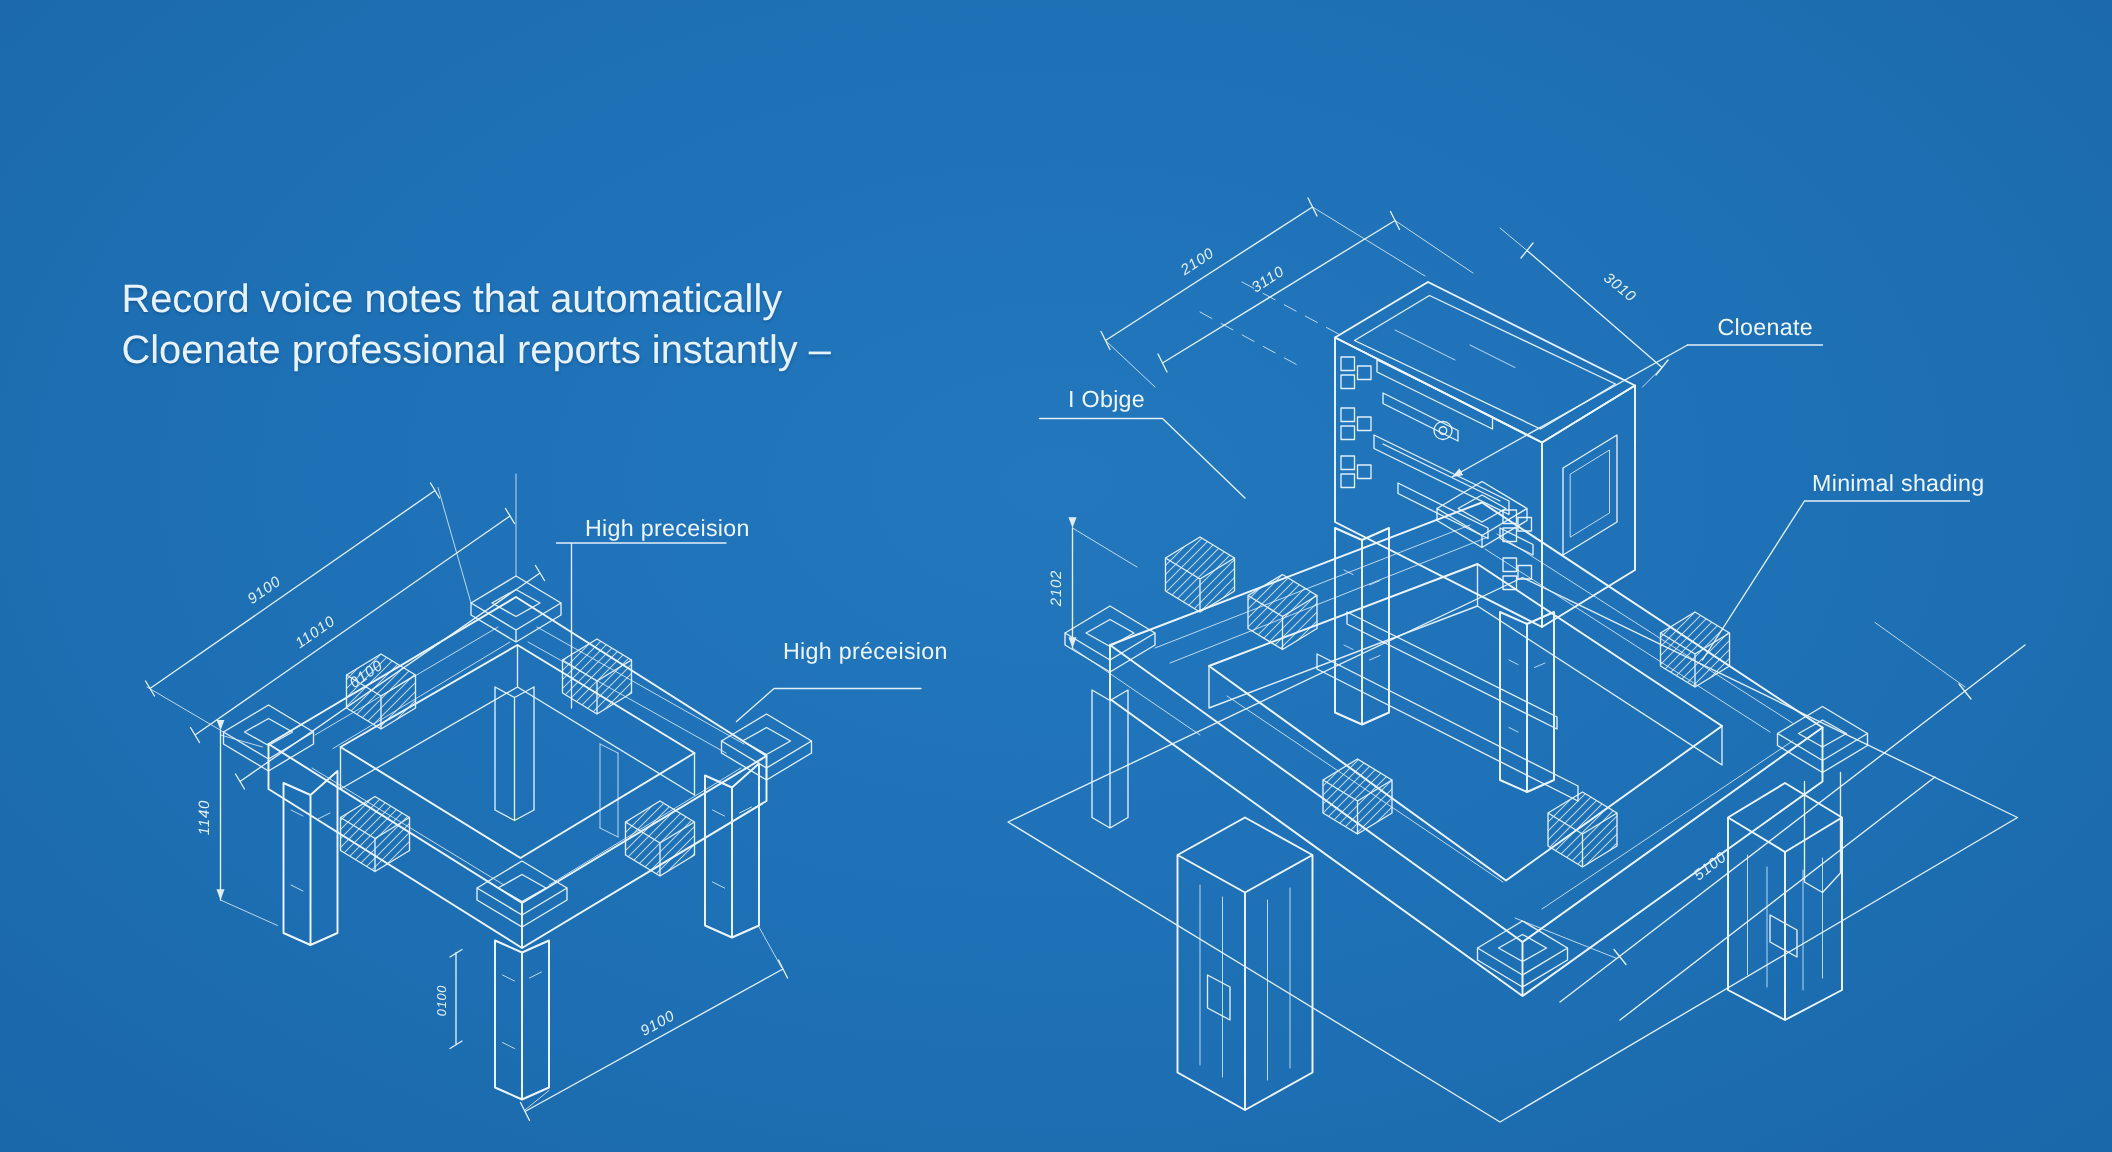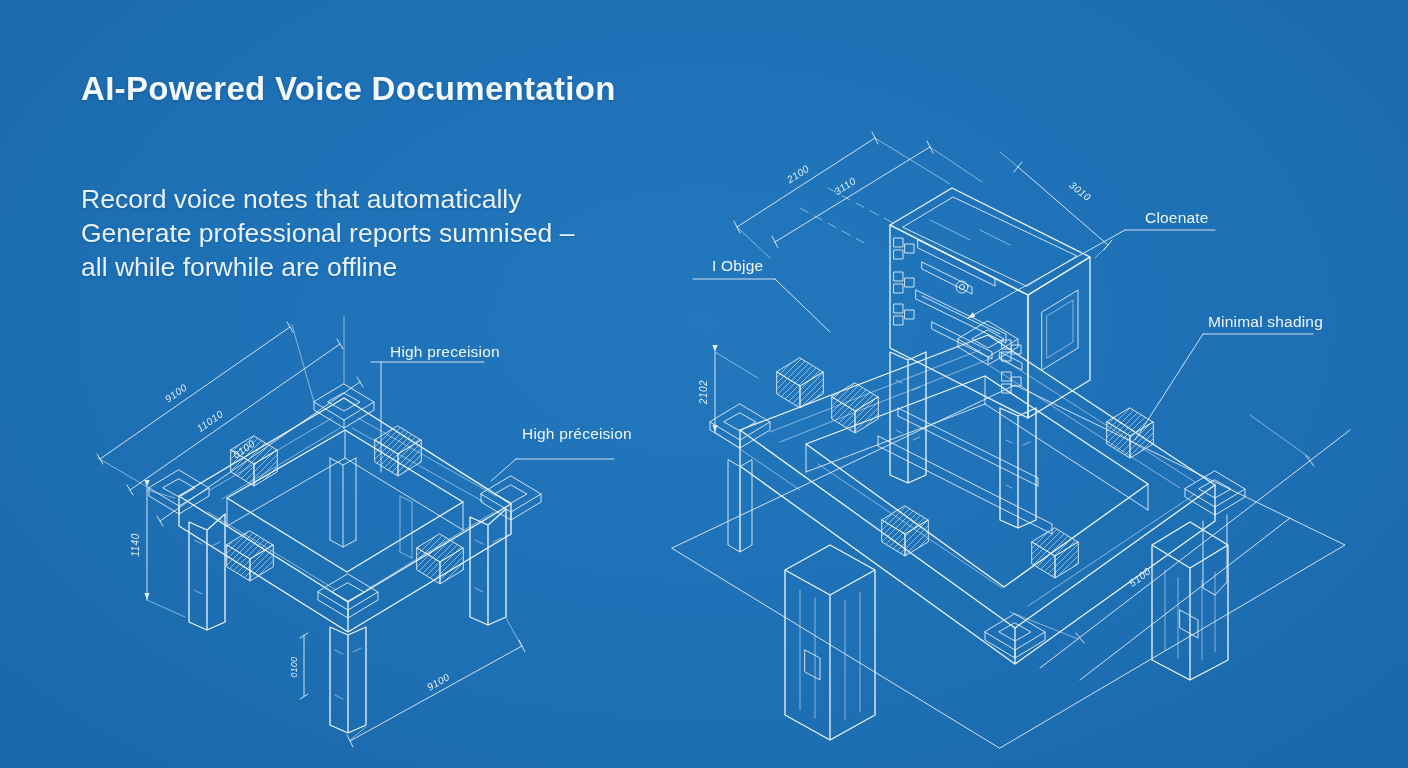--- a/index.html
+++ b/index.html
@@ -29,26 +29,24 @@
   .dimtxt{fill:#e2eff9;font-size:10px;font-style:italic;letter-spacing:.5px;}
   .dimtxt.sm{font-size:8.5px;}
   .callout{fill:#eef6fc;font-size:15.5px;font-weight:500;letter-spacing:.2px;}
   .dash{stroke-dasharray:9 7;}
 </style>
 </head>
 <body>
 
 <div class="slide">
 
-  <div class="title">AI-Powered Voice Documentation</div>
 
   <div class="bodytext">
     <div>Record voice notes that automatically</div>
-    <div>Generate professional reports sumnised –</div>
-    <div>all while forwhile are offline</div>
+    <div>Cloenate professional reports instantly –</div>
   </div>
 
   <svg style="left:60px;top:300px;" width="600" height="445" viewBox="0 0 600 445">
     <defs>
       <pattern id="hatchL" width="6" height="6" patternUnits="userSpaceOnUse">
         <path d="M0,6 L6,0 M-1,1 L1,-1 M5,7 L7,5" stroke="#ecf5fc" stroke-width=".7" opacity=".8"></path>
       </pattern>
       <marker id="arrL" markerWidth="10" markerHeight="8" refX="8" refY="3" orient="auto">
         <path d="M0,0 L8,3 L0,6 Z" fill="#ecf5fc"></path>
       </marker>

